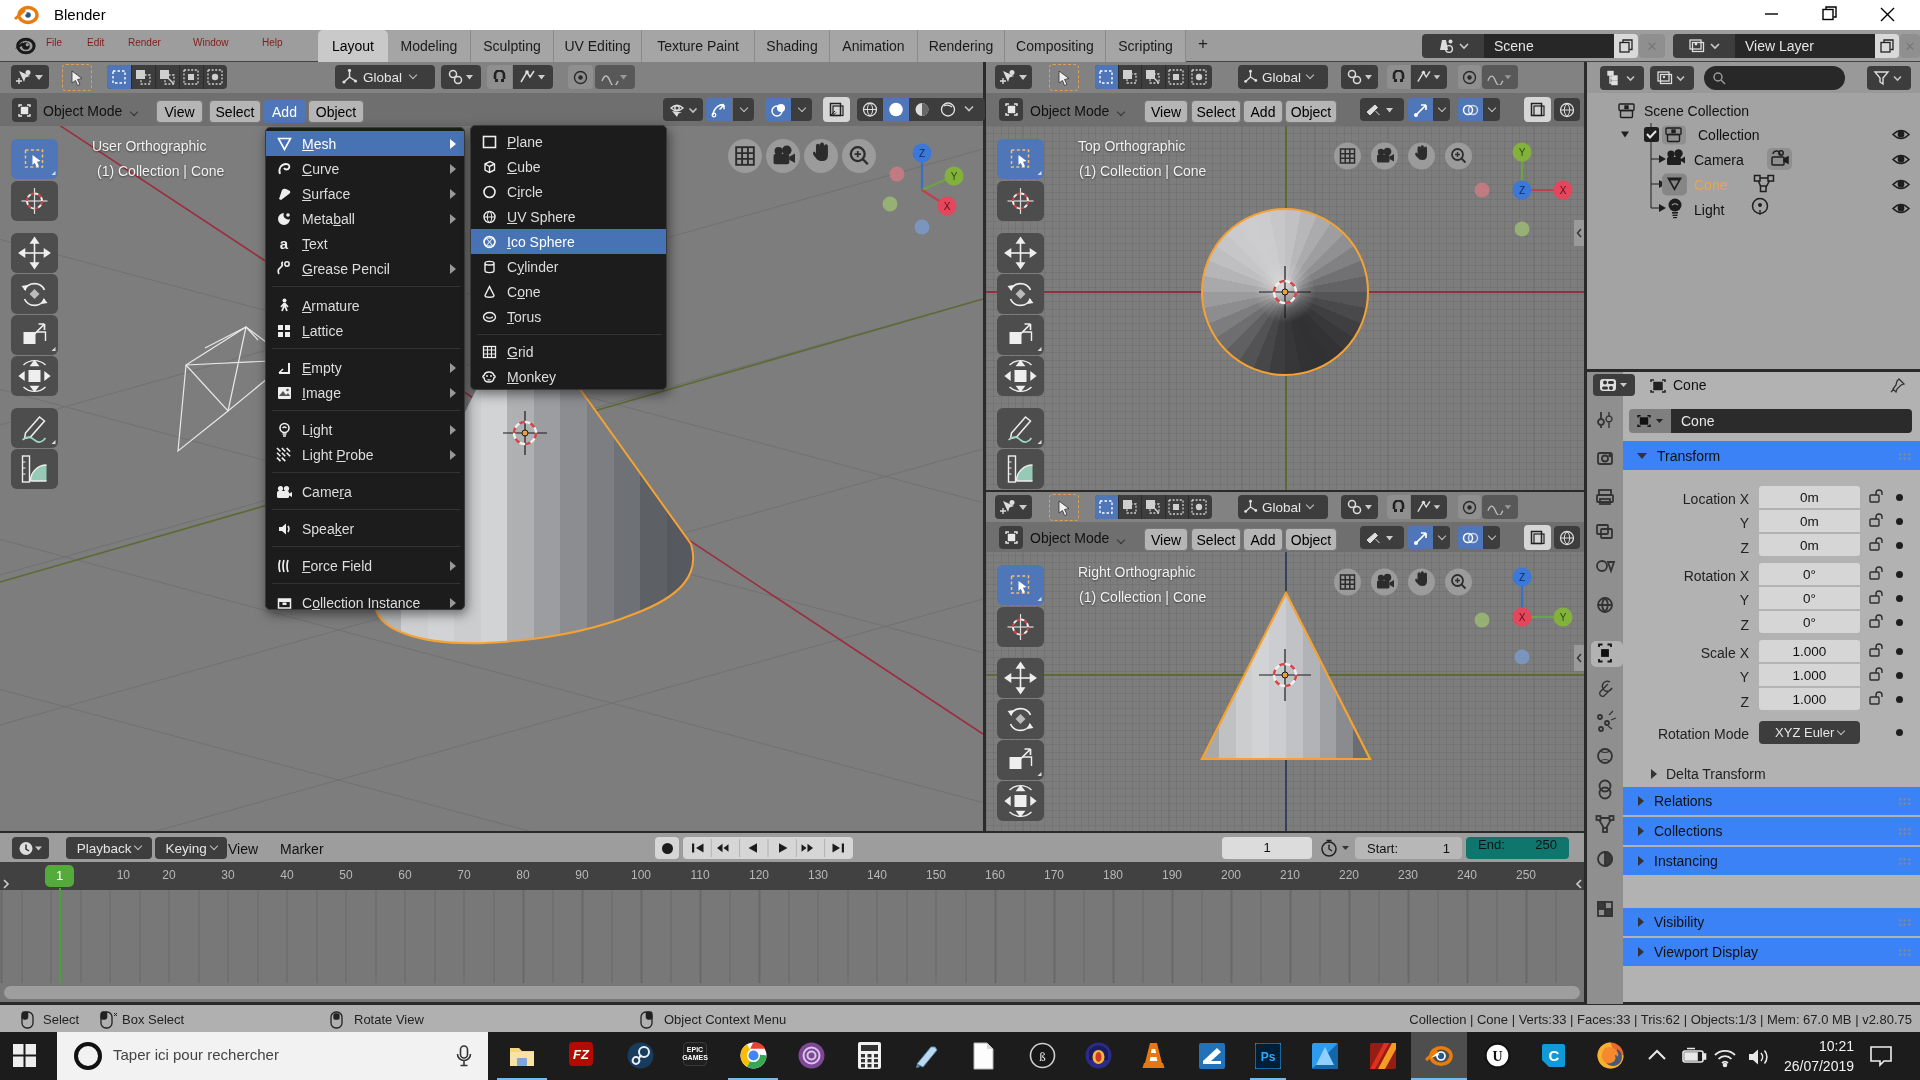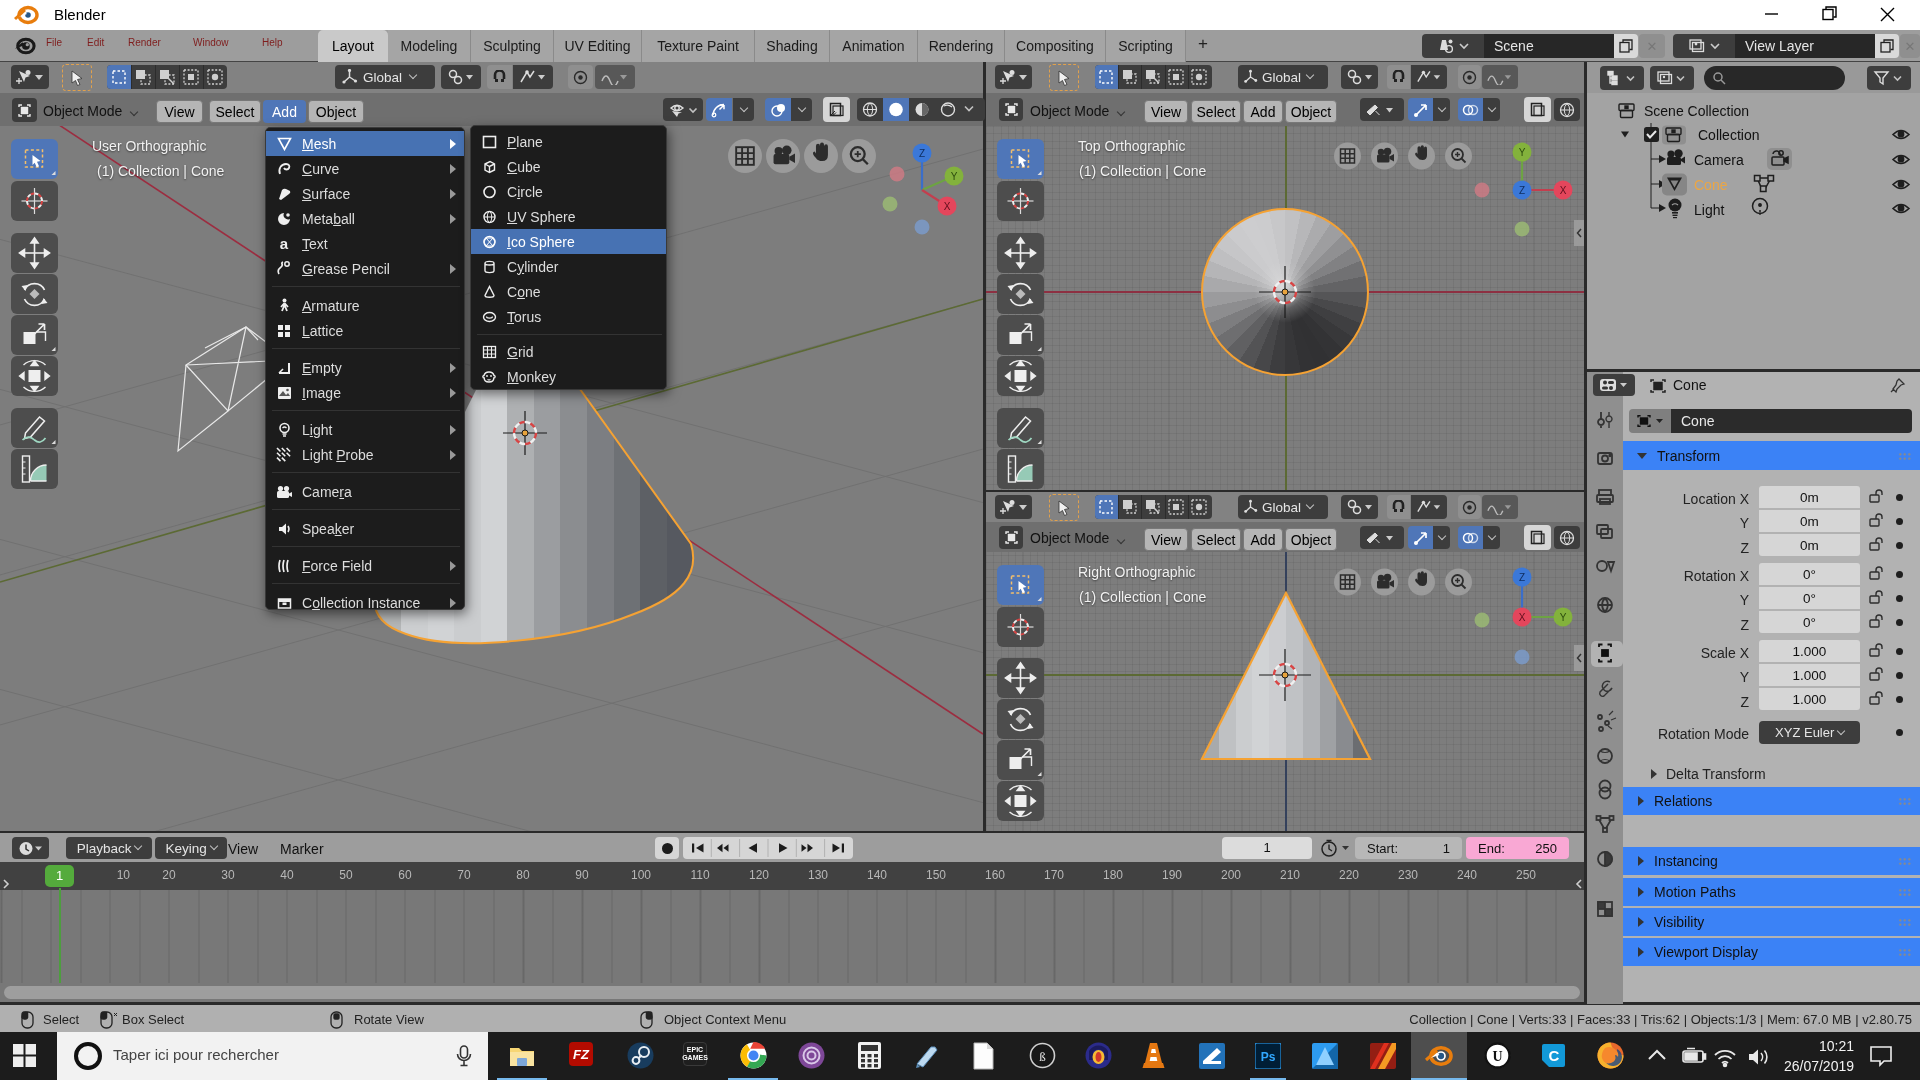--- a/index.html
+++ b/index.html
@@ -1412,22 +1412,22 @@
   <div class="dotrow" style="top:223px"></div>
   <div class="dotrow" style="top:247px"></div>
   <div class="dotrow" style="top:276px"></div>
   <div class="dotrow" style="top:300px"></div>
   <div class="dotrow" style="top:324px"></div>
   <div class="dotrow" style="top:357px"></div>
 
   <div class="abs" style="left:64px;top:394px;font-size:14px;color:#222"><span style="display:inline-block;width:0;height:0;border-top:5px solid transparent;border-bottom:5px solid transparent;border-left:6px solid #333;margin-right:9px"></span>Delta Transform</div>
 
   <div class="phead ph2" style="left:36px;top:415px;width:297px;height:28px">Relations</div>
+  <div class="phead ph2" style="left:36px;top:445px;width:297px;height:28px">Collections</div>
   <div class="phead ph2" style="left:36px;top:475px;width:297px;height:28px">Instancing</div>
-  <div class="phead ph2" style="left:36px;top:506px;width:297px;height:28px">Motion Paths</div>
   <div class="phead ph2" style="left:36px;top:536px;width:297px;height:28px">Visibility</div>
   <div class="phead ph2" style="left:36px;top:566px;width:297px;height:28px">Viewport Display</div>
 
   <svg class="abs" style="left:0;top:0" width="36" height="632" viewBox="0 0 36 632">
     <rect x="4" y="269" width="32" height="26" rx="5" fill="#b2b2b2"></rect>
     <g fill="none" stroke="#333" stroke-width="1.8">
 
       <path d="M14 40 v7 m0 5 v4 M14 47 a3 3 0 1 0 0.01 0"></path>
       <path d="M22 40 v4 m0 0 a3 3 0 1 0 0.01 0 m0 5 v7" stroke-width="1.4"></path>
 
@@ -1520,21 +1520,21 @@
   <svg class="abs" style="left:1320px;top:6px" width="30" height="18" viewBox="0 0 30 18">
         <circle cx="9" cy="10" r="7" fill="none" stroke="#222" stroke-width="1.5"></circle>
         <path d="M9 5.5 V10 l3 2" stroke="#222" stroke-width="1.4" fill="none"></path>
         <path d="M6.5 1.5 h5 M9 1.5 v2" stroke="#222" stroke-width="1.4"></path>
         <path d="M22 7 l3.5 4 3.5 -4" fill="#333"></path>
       </svg>
   <div class="abs" style="left:1355px;top:4px;width:107px;height:22px;background:#b7b7b7;border-radius:4px;font-size:13px;color:#111;display:flex;align-items:center;justify-content:space-between;padding:0 12px">
         <span>Start:</span>
         <span>1</span>
       </div>
-  <div class="abs" style="left:1466px;top:4px;width:103px;height:22px;background:#f9a8d4;border-radius:4px;font-size:13px;color:#111;display:flex;align-items:center;justify-content:space-between;padding:8px 12px">
+  <div class="abs" style="left:1466px;top:4px;width:103px;height:22px;background:#0f766e;border-radius:4px;font-size:13px;color:#111;display:flex;align-items:flex-start;justify-content:space-between;padding:0 12px">
         <span>End:</span>
         <span>250</span>
       </div>
 </div>
 <div class="abs" id="tl-ruler">
       <svg class="abs" style="left:1px;top:17px" width="10" height="10" viewBox="0 0 10 10">
         <path d="M3 1 l4 4 -4 4" stroke="#cfcfcf" stroke-width="1.6" fill="none"></path>
       </svg>
       <svg class="abs" style="left:1574px;top:17px" width="10" height="10" viewBox="0 0 10 10">
         <path d="M7 1 l-4 4 4 4" stroke="#cfcfcf" stroke-width="1.6" fill="none"></path>

